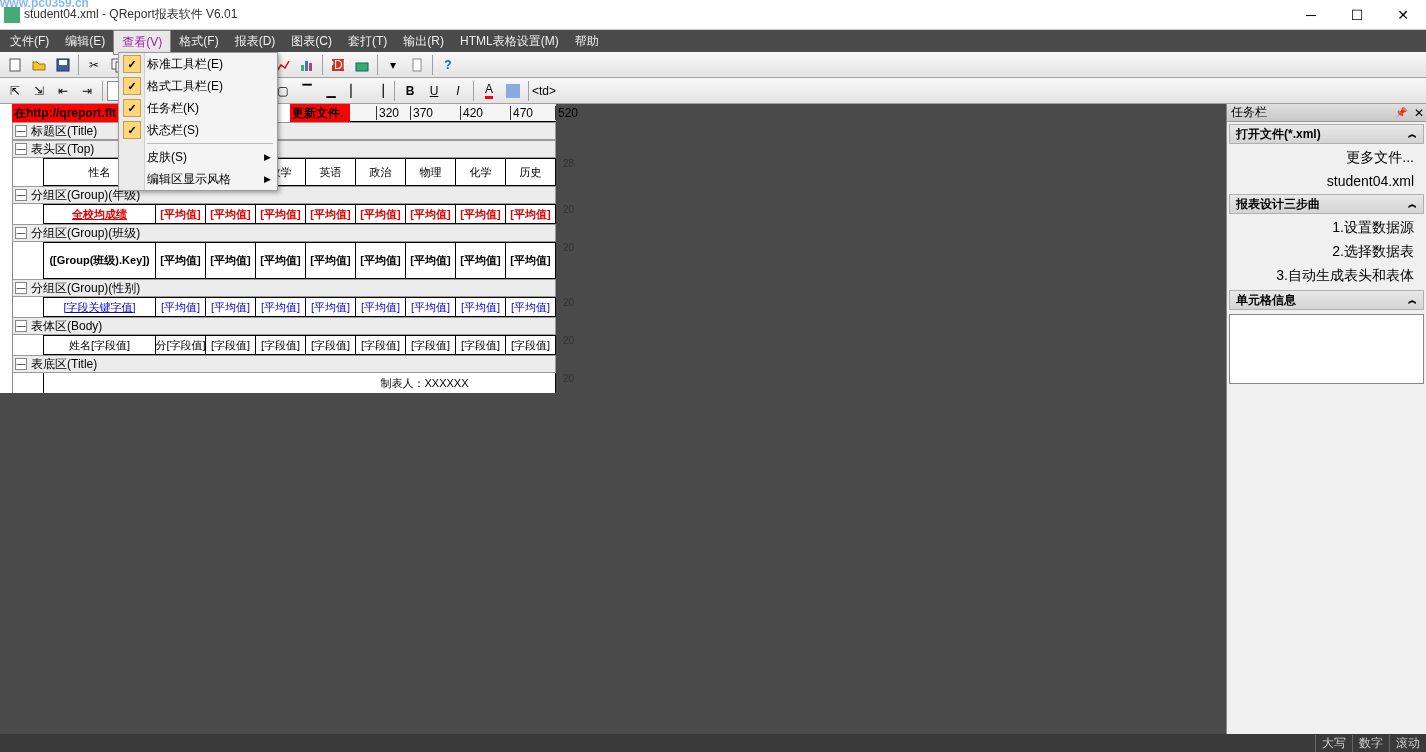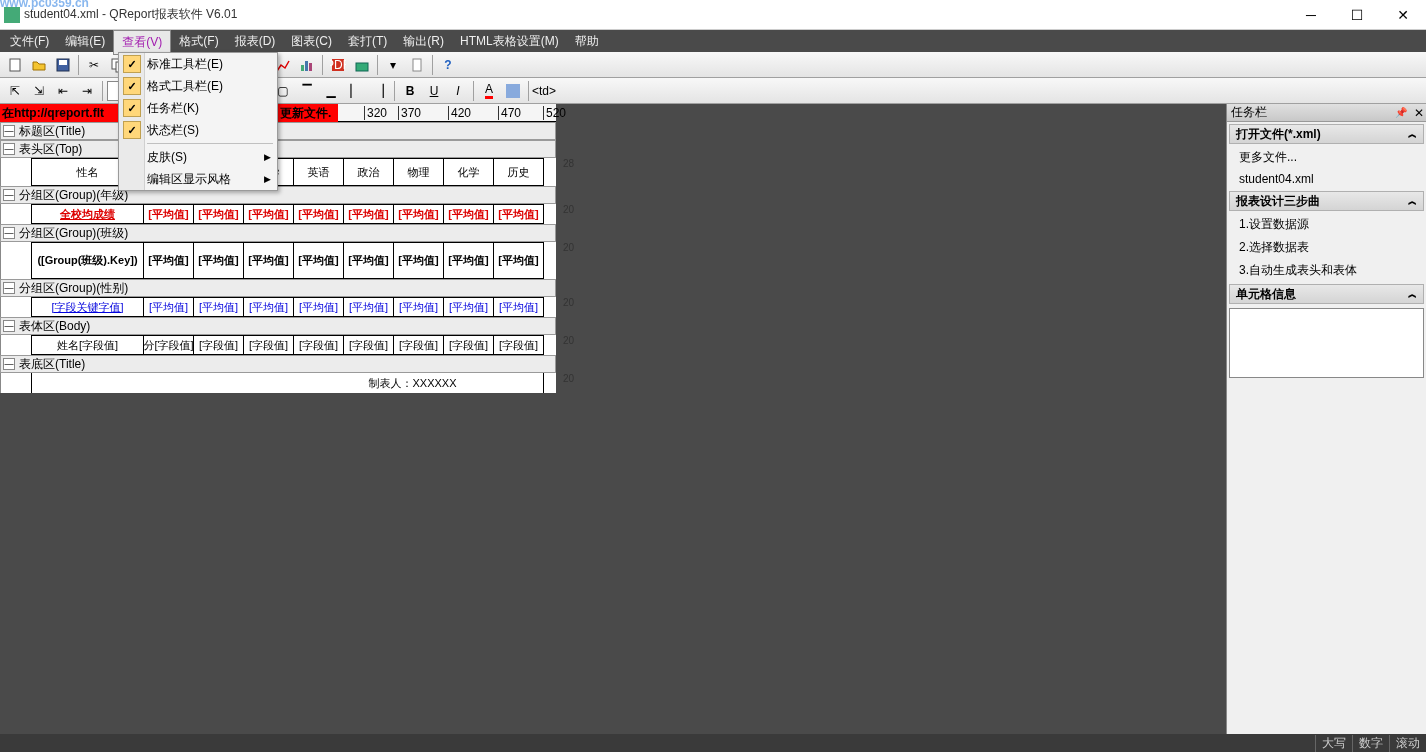--- a/index.html
+++ b/index.html
@@ -19,21 +19,21 @@
 .tbtn { width: 22px; height: 22px; display: flex; align-items: center; justify-content: center; border: 1px solid transparent; }
 .tsep { width: 1px; height: 20px; background: #a0a0a0; margin: 0 2px; }
 .tcombo { height: 20px; border: 1px solid #888; background: #fff; padding: 0 2px; font-size: 11px; }
 
 .watermark { position: absolute; top: 0; left: 0; width: 200px; height: 60px; pointer-events: none; opacity: 0.55; z-index: 100; }
 .watermark .txt { font-size: 28px; font-weight: bold; color: #2a7de1; text-shadow: 1px 1px 2px rgba(0,0,0,0.3); }
 .watermark .url { font-size: 12px; color: #2a7de1; font-weight: bold; margin-top: -4px; }
 
 .workspace { display: flex; height: calc(100% - 30px - 22px - 26px - 26px - 18px); background: #4a4a4a; }
 .design-area { flex: 1; background: #4a4a4a; position: relative; overflow: hidden; }
-.paper { background: #fff; position: absolute; left: 0; top: 0; width: 556px; }
+.paper { background: #fff; position: absolute; left: 0; top: 0; width: 556px; padding-left: 12px; }
 
 .redbar { background: #ff0000; color: #000; font-weight: bold; height: 18px; display: flex; align-items: center; padding: 0 2px; font-size: 12px; }
 .ruler { height: 18px; background: #f5f5f5; border-bottom: 1px solid #000; position: relative; font-size: 10px; }
 .ruler-tick { position: absolute; top: 2px; height: 14px; border-left: 1px solid #333; padding-left: 2px; }
 
 .section-hdr { height: 18px; background: #ececec; border: 1px solid #9a9a9a; display: flex; align-items: center; padding: 0 2px; font-size: 11px; position: relative; }
 .section-hdr .handle { width: 12px; height: 12px; border: 1px solid #888; background: #fff; margin-right: 4px; display: flex; align-items: center; justify-content: center; font-size: 9px; }
 .section-body { border-left: 1px solid #888; position: relative; background: #fff; }
 .rowh { position: absolute; right: -18px; font-size: 10px; color: #333; }
 
@@ -49,21 +49,21 @@
 .dropdown .dsep { height: 1px; background: #c0c0c0; margin: 2px 4px 2px 28px; }
 .dropdown .arrow { position: absolute; right: 6px; font-size: 9px; }
 .dropdown .iconcol { position: absolute; left: 0; top: 0; width: 26px; height: 100%; background: #eaeaea; border-right: 1px solid #d0d0d0; }
 
 .taskpane { width: 200px; background: #f0f0f0; border-left: 1px solid #888; display: flex; flex-direction: column; }
 .tphdr { height: 18px; background: linear-gradient(#e0e0e0, #c8c8c8); border-bottom: 1px solid #999; display: flex; align-items: center; padding: 0 4px; font-size: 11px; position: relative; }
 .tphdr .x { position: absolute; right: 2px; cursor: pointer; }
 .tphdr .pin { position: absolute; right: 18px; font-size: 10px; }
 .tpgroup-hdr { height: 20px; background: linear-gradient(#e8e8e8,#d4d4d4); border: 1px solid #b0b0b0; display: flex; align-items: center; padding: 0 6px; font-weight: bold; font-size: 12px; margin: 2px; position: relative; }
 .tpgroup-hdr .chev { position: absolute; right: 6px; font-size: 9px; }
-.tpitem { padding: 3px 12px; font-size: 12px; }
+.tpitem { padding: 3px 12px; font-size: 14px; text-align: right; }
 .tpbox { margin: 2px; height: 70px; border: 1px solid #888; background: #fff; }
 
 .statusbar { height: 18px; background: #3a3a3a; color: #ccc; display: flex; align-items: center; justify-content: flex-end; padding: 0 6px; font-size: 11px; gap: 6px; }
 .statusbar span { border-left: 1px solid #666; padding-left: 6px; }
 
 svg { display: block; }
 </style>
 </head>
 <body>
 

